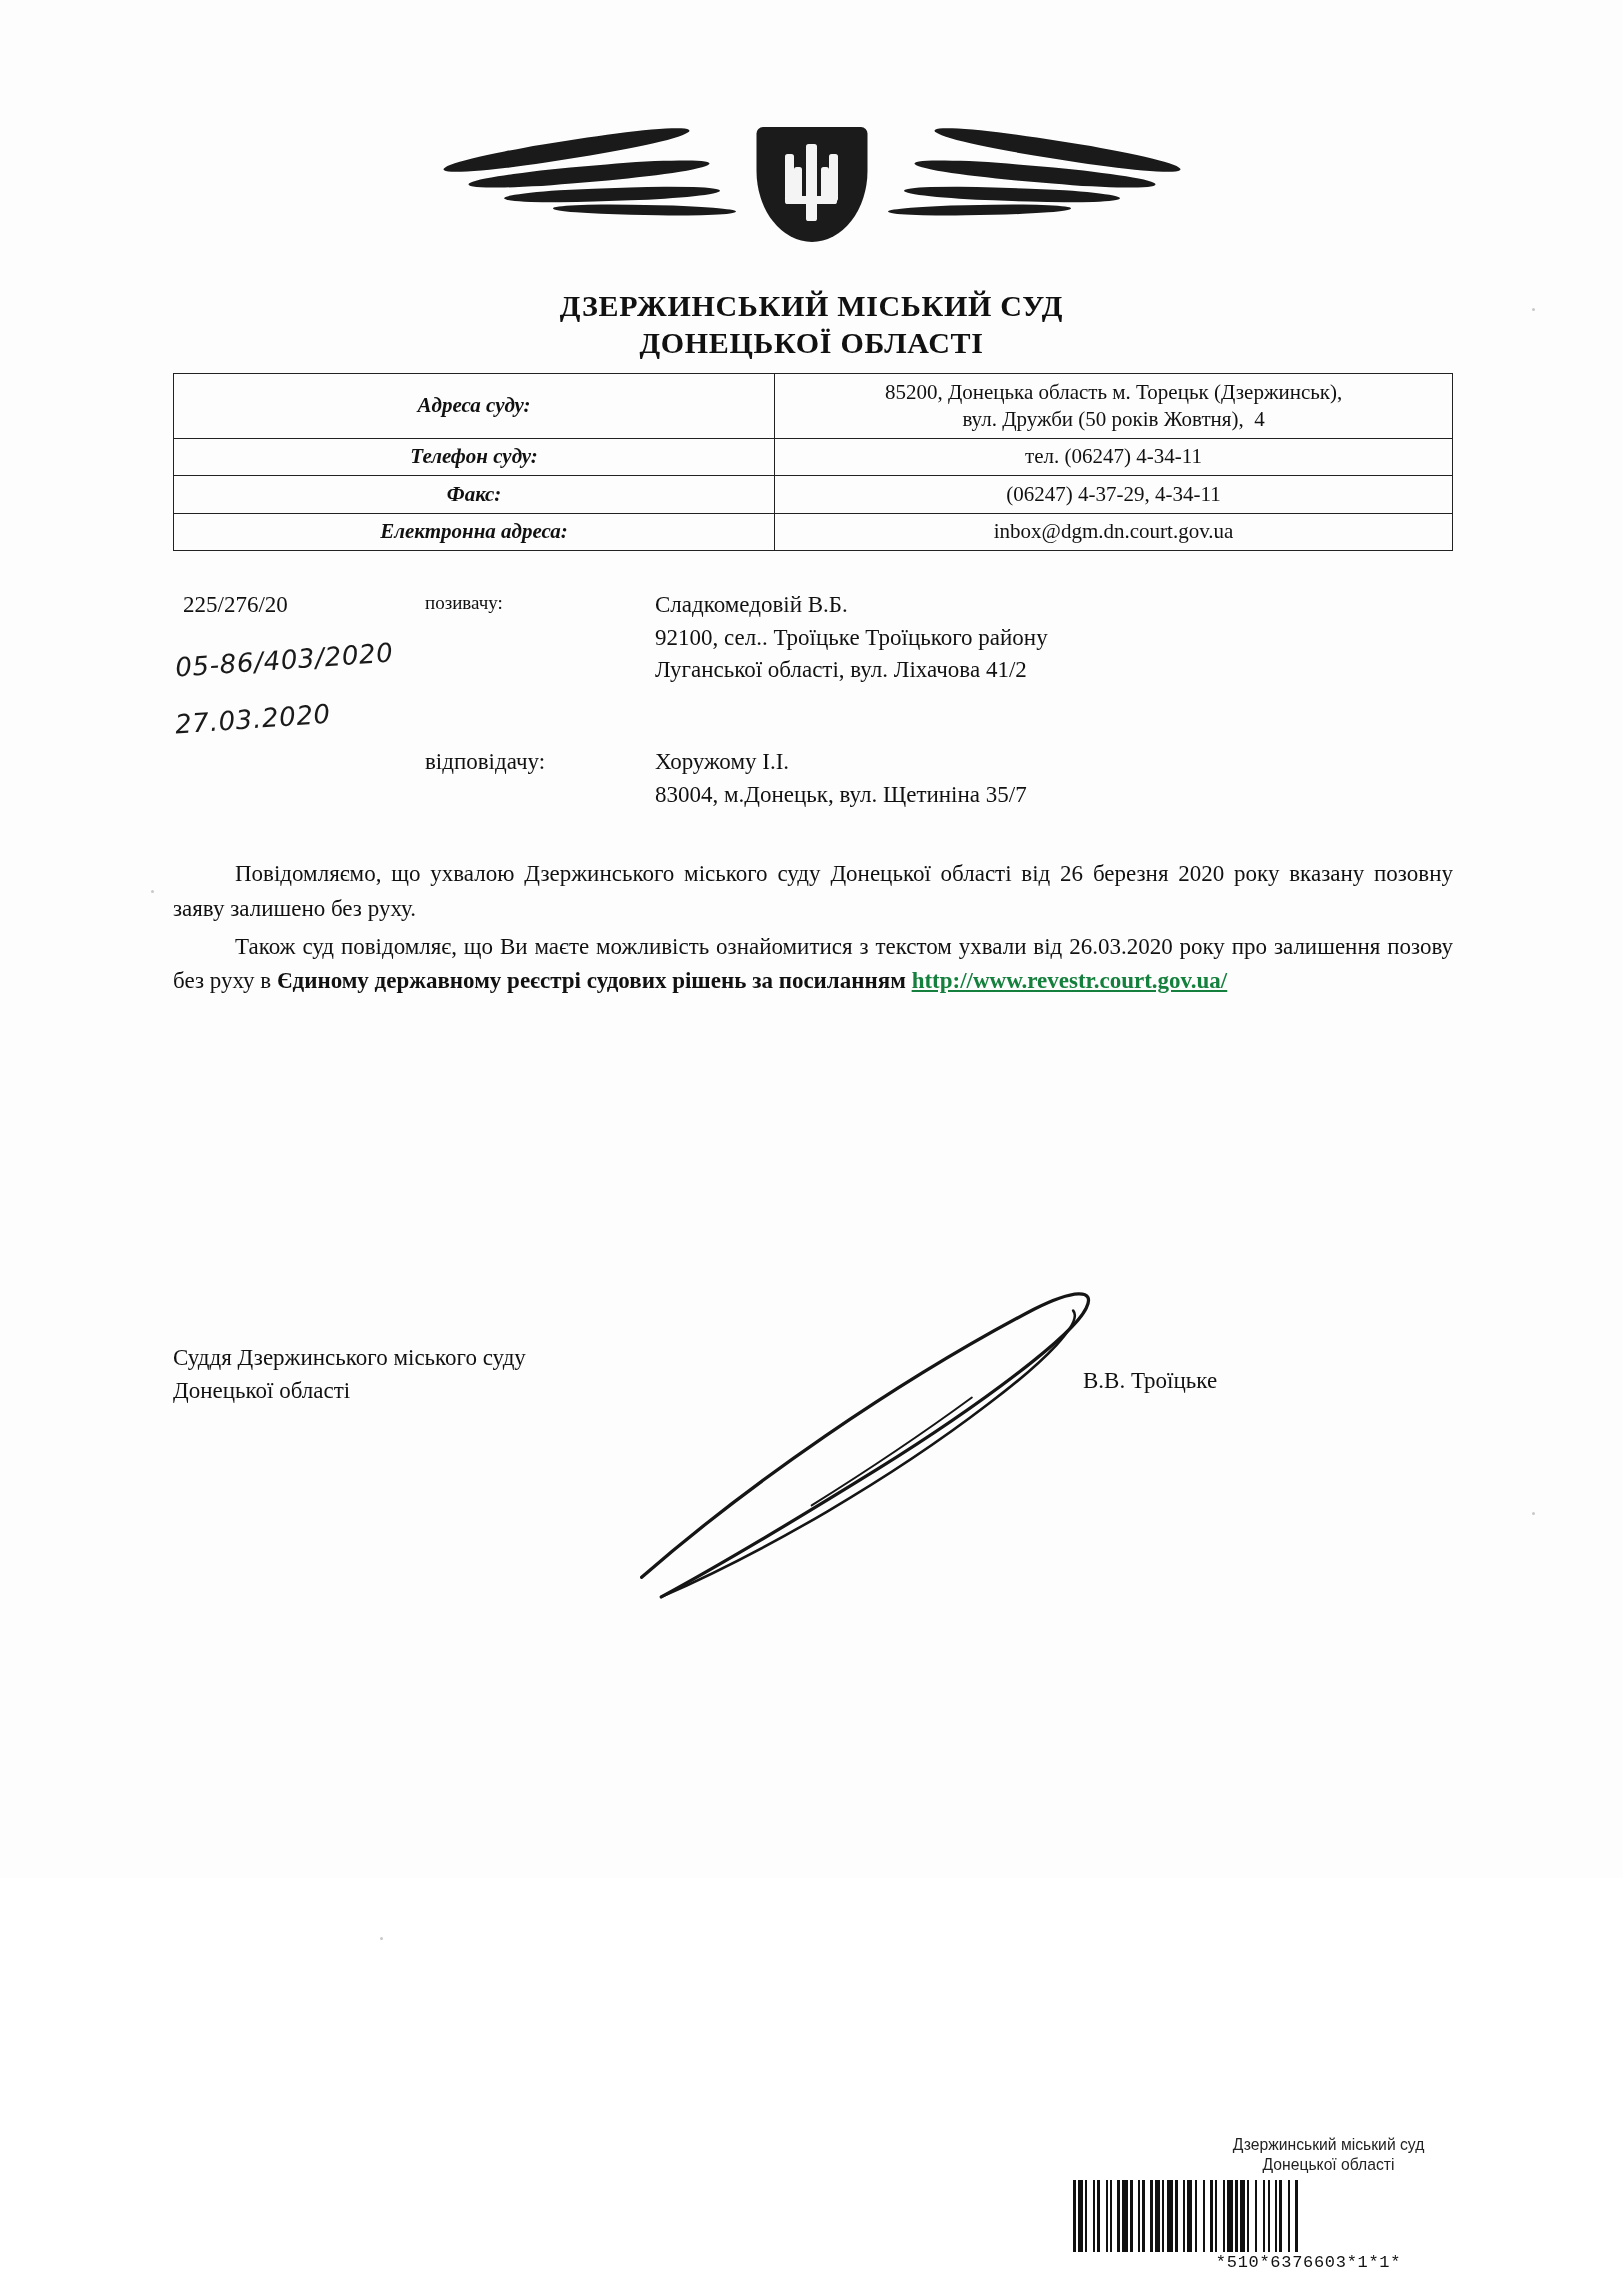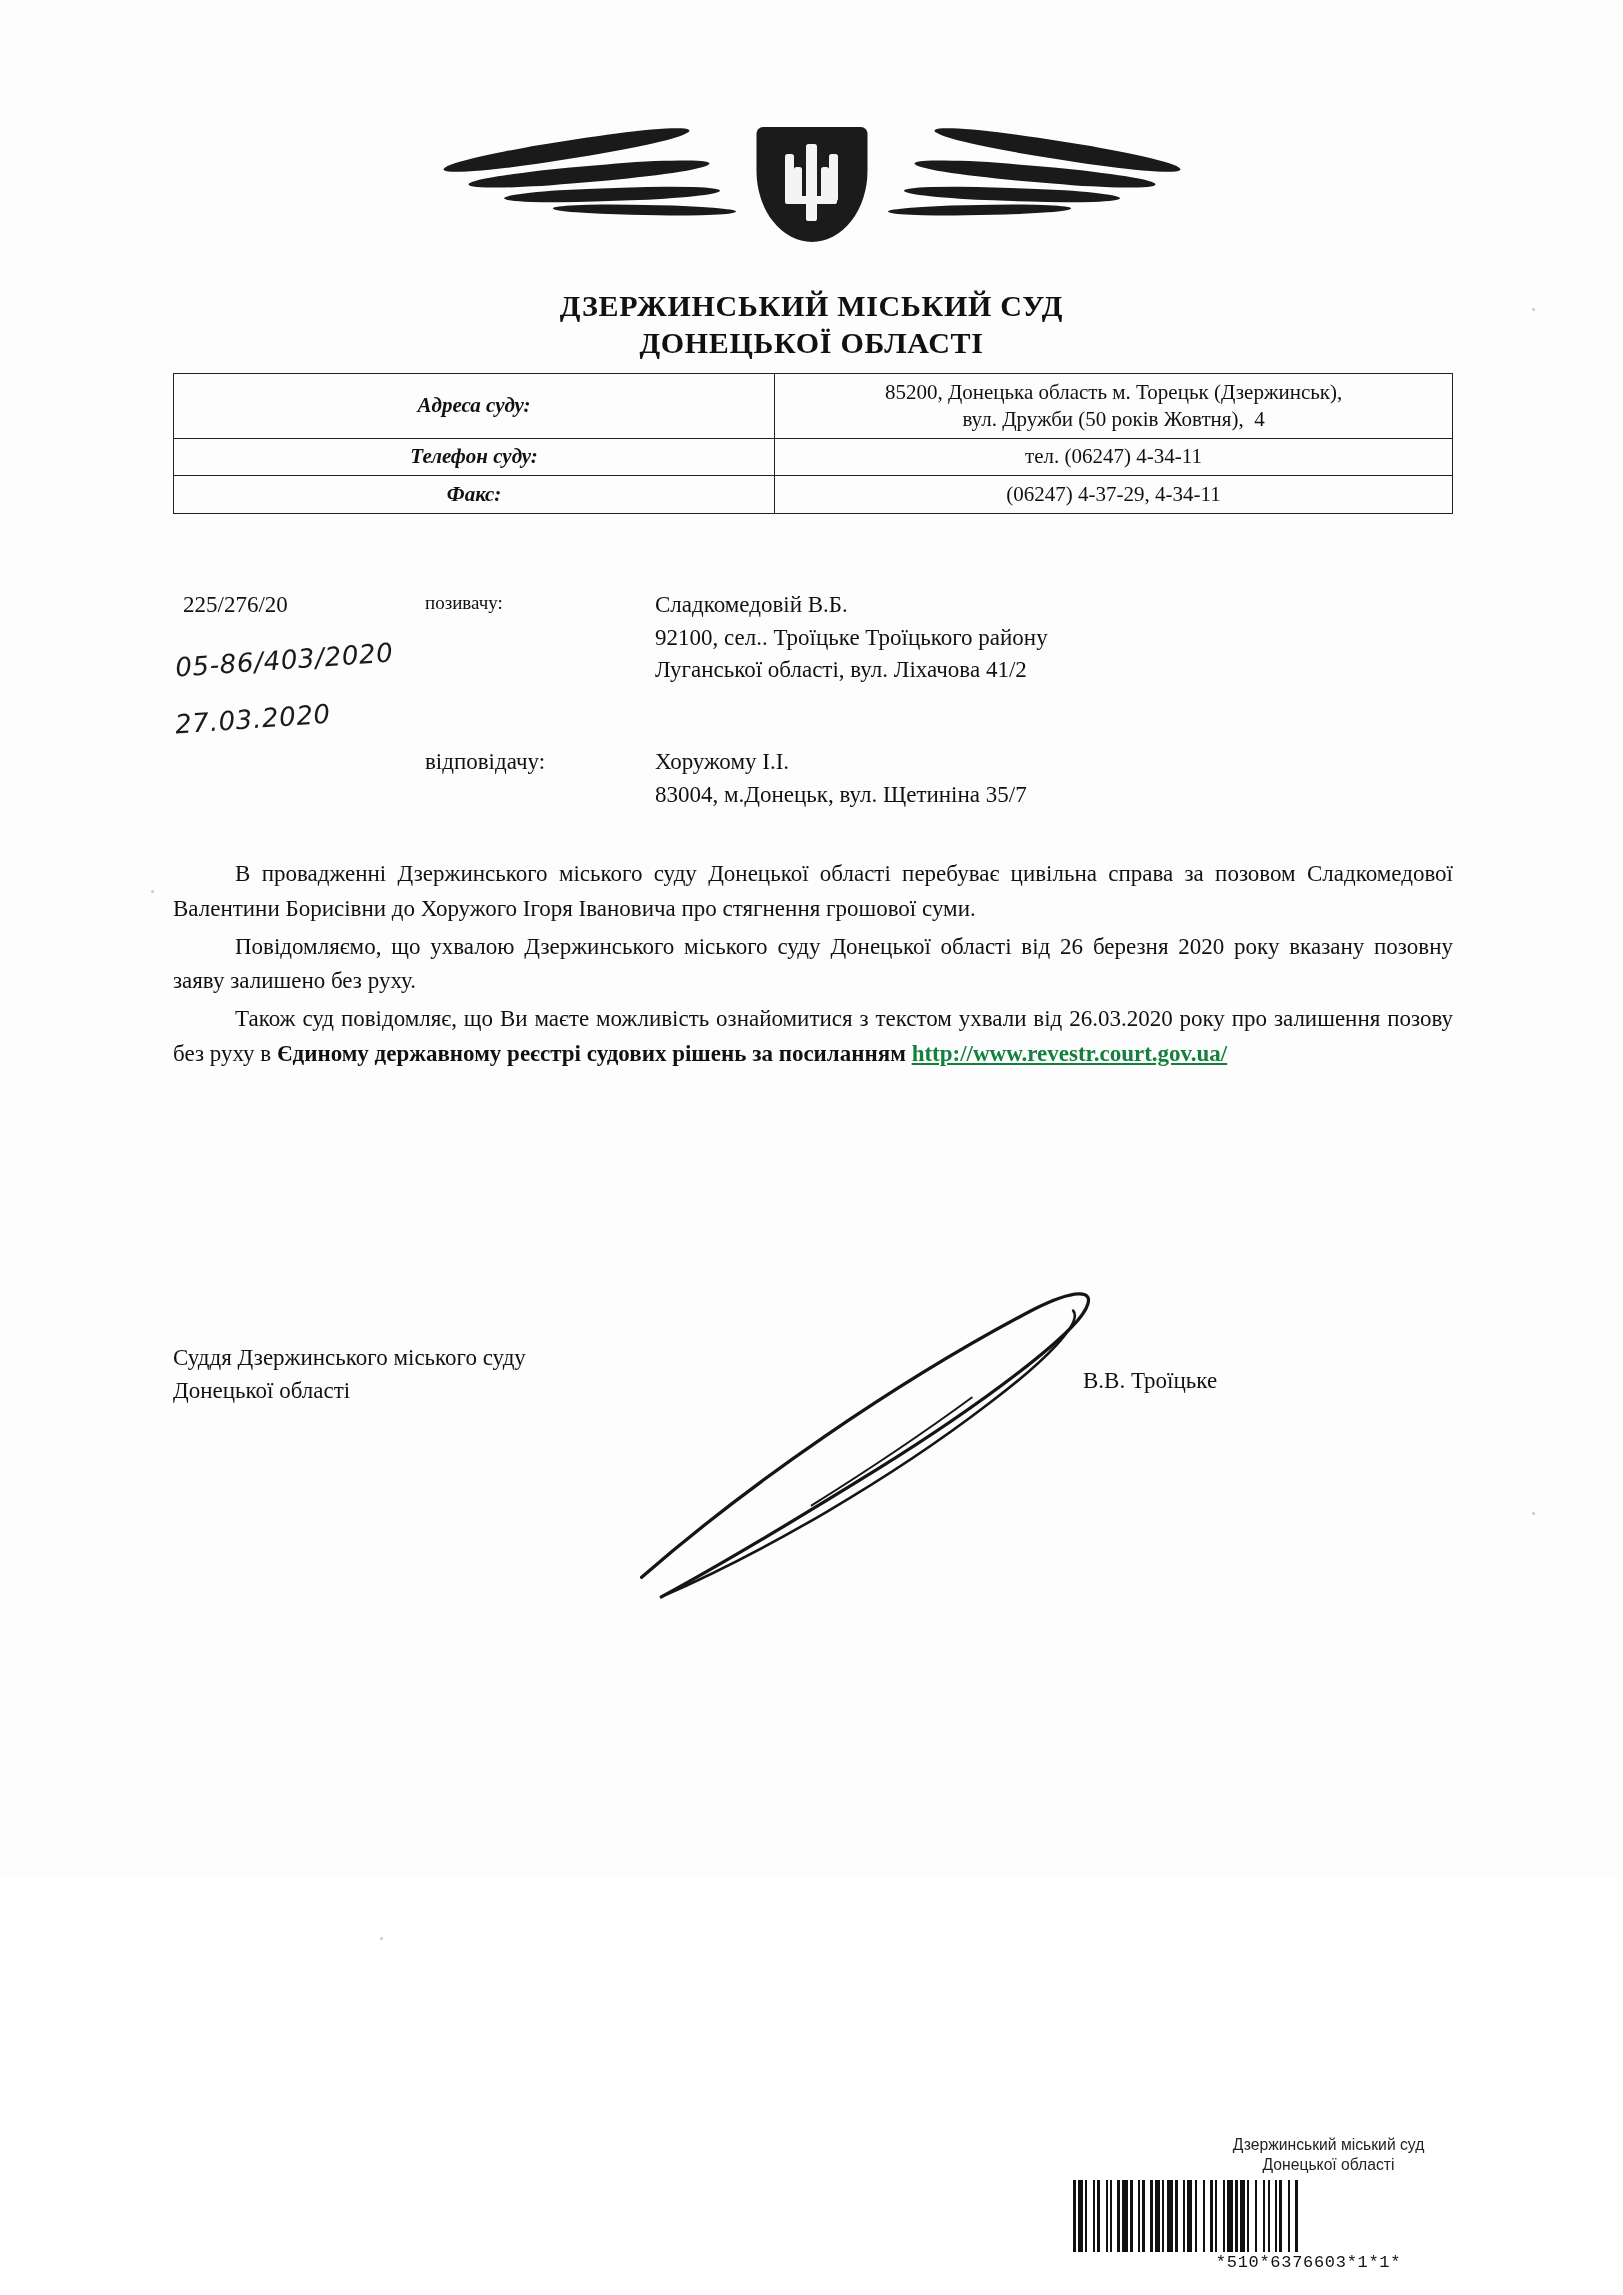--- a/index.html
+++ b/index.html
@@ -301,20 +301,24 @@
         </td>
       </tr>
       <tr>
         <td class="label">Телефон суду:</td>
         <td class="value">тел. (06247) 4-34-11</td>
       </tr>
       <tr>
         <td class="label">Факс:</td>
         <td class="value">(06247) 4-37-29, 4-34-11</td>
       </tr>
+      <tr>
+        <td class="label">Електронна адреса:</td>
+        <td class="value">inbox@dgm.dn.court.gov.ua</td>
+      </tr>
     </tbody>
   </table>
 
   <div class="case-no">225/276/20</div>
   <div class="hand l1">05-86/403/2020</div>
   <div class="hand l2">27.03.2020</div>
 
   <div class="role-1">позивачу:</div>
   <div class="addressee-1">
     <div>Сладкомедовій В.Б.</div>
@@ -322,21 +326,20 @@
     <div>Луганської області, вул. Ліхачова 41/2</div>
   </div>
 
   <div class="role-2">відповідачу:</div>
   <div class="addressee-2">
     <div>Хоружому І.І.</div>
     <div>83004, м.Донецьк, вул. Щетиніна 35/7</div>
   </div>
 
   <div class="body-text">
-    <p>В провадженні Дзержинського міського суду Донецької області перебуває цивільна справа за позовом Сладкомедової Валентини Борисівни  до  Хоружого Ігоря Івановича про стягнення грошової суми.</p>
     <p>Повідомляємо, що ухвалою Дзержинського міського суду Донецької області від 26 березня 2020 року вказану позовну заяву залишено без руху.</p>
     <p><span>Також суд повідомляє, що Ви маєте можливість ознайомитися з текстом ухвали від 26.03.2020 року про   залишення позову без руху в </span><b>Єдиному державному реєстрі судових рішень за посиланням </b><a href="#">http://www.revestr.court.gov.ua/</a></p>
   </div>
 
   <div class="sign-left">
     <div>Суддя Дзержинського міського суду</div>
     <div>Донецької області</div>
   </div>
 
   <svg class="signature-svg" viewBox="0 0 780 520">

